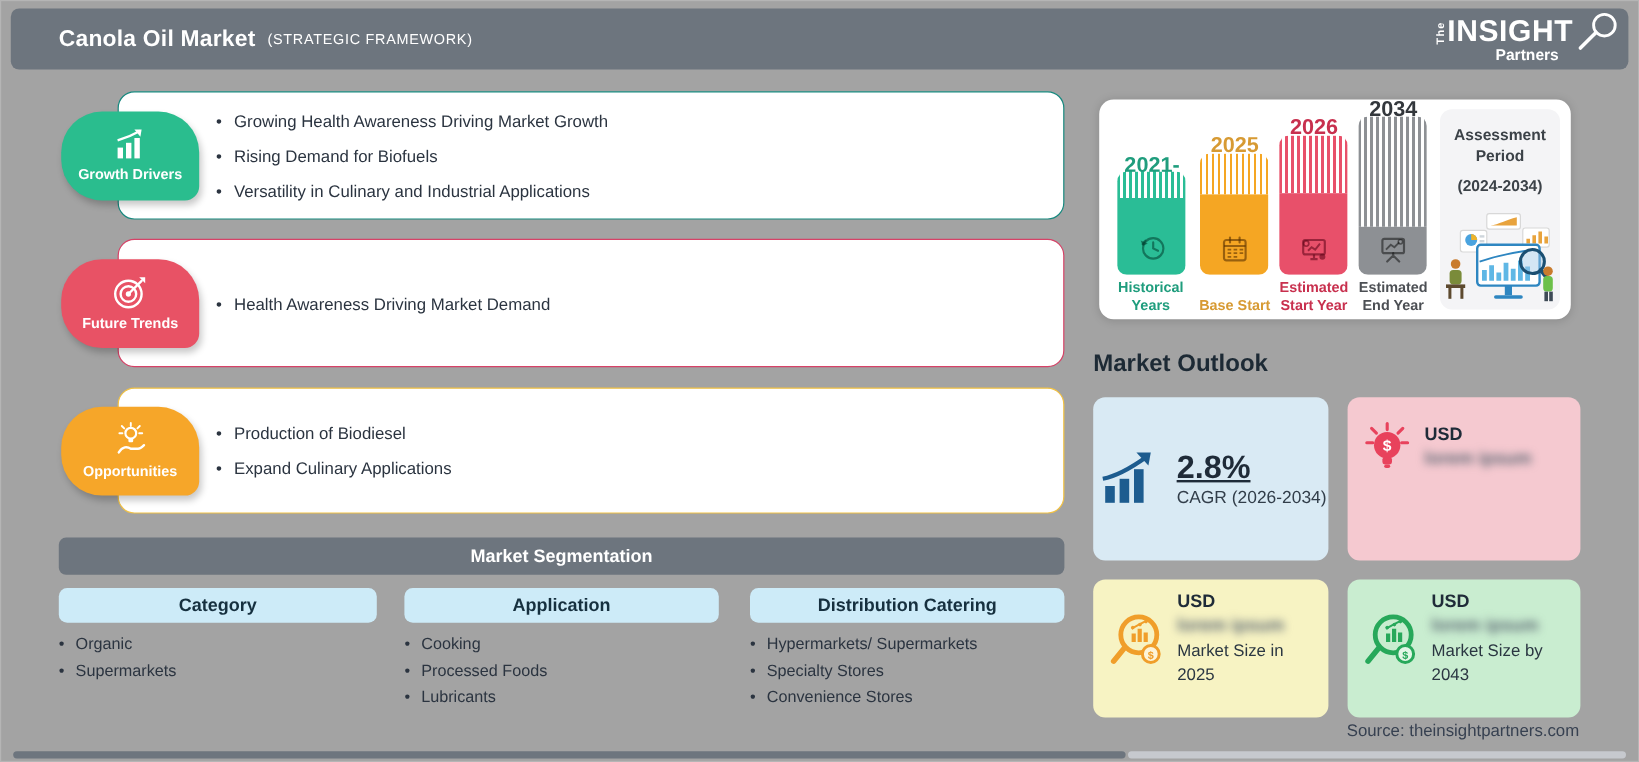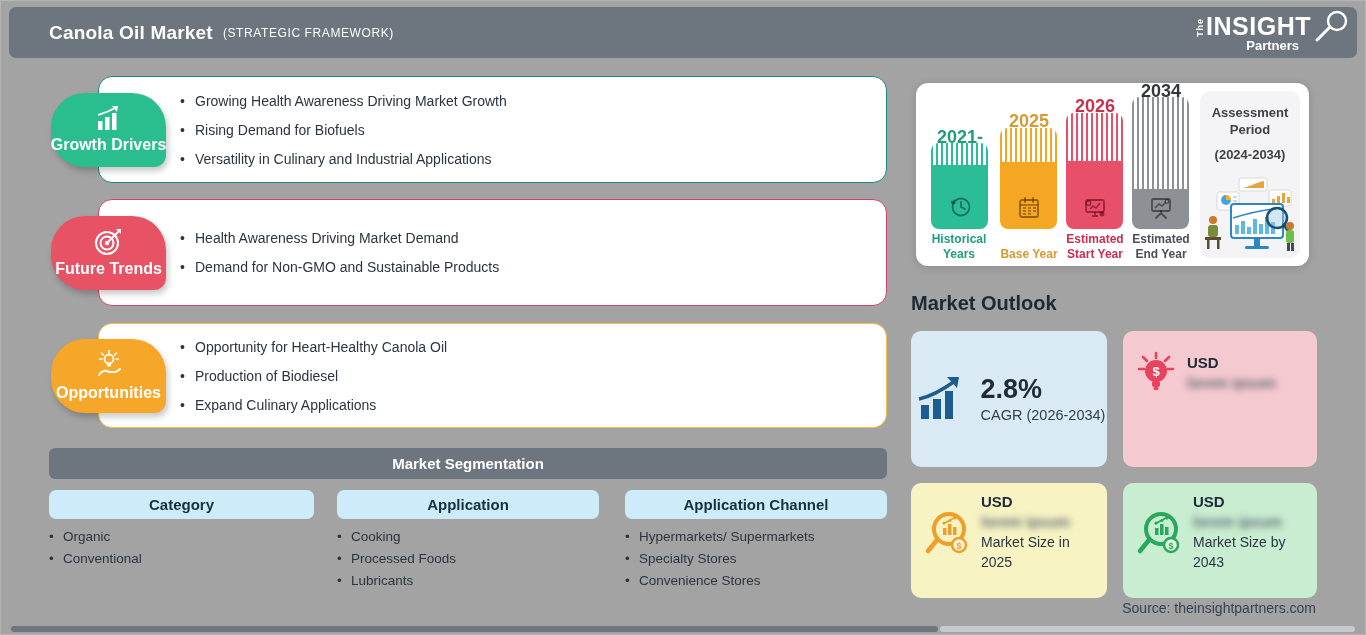--- a/index.html
+++ b/index.html
@@ -33,21 +33,21 @@
   }
   .dbox ul { list-style:none; padding-left:96px; }
   .dbox li { font-size:14px; color:#2b3440; padding:6.5px 0; position:relative; }
   .dbox li::before { content:"•"; position:absolute; left:-15px; color:#2b3440; }
   .badge {
     position:absolute; left:-48px; top:50%; transform:translateY(-50%);
     width:115px; height:74px; border-radius:34px 34px 12px 34px;
     display:flex; flex-direction:column; align-items:center; justify-content:center;
     color:#fff; box-shadow:2px 4px 6px rgba(0,0,0,.22); z-index:2; gap:3px;
   }
-  .badge .blabel { font-size:16px; font-weight:bold; white-space:nowrap; }
+  .badge .blabel { font-size:12px; font-weight:bold; white-space:nowrap; }
   
   .seg-bar {
     position:absolute; left:48px; top:447px; width:838px; height:31px;
     background:#6d757e; border-radius:6px; color:#fff; font-weight:bold; font-size:15px;
     display:flex; align-items:center; justify-content:center;
   }
   .seg-head {
     position:absolute; top:489px; height:29px; background:#cdebf8; border-radius:7px;
     color:#16303f; font-weight:bold; font-size:15px;
     display:flex; align-items:center; justify-content:center;
@@ -72,21 +72,21 @@
     background:#f4f4f6; border-radius:10px; text-align:center; padding-top:14px;
   }
   .assess-title { font-size:13px; font-weight:bold; color:#3c4248; line-height:1.3; }
   .assess-range { font-size:13px; font-weight:bold; color:#3c4248; margin-top:8px; }
   .assess-illus { position:absolute; bottom:6px; left:3px; }
   
   .outlook-title { position:absolute; left:910px; top:291px; font-size:20px; font-weight:bold; color:#1d2a35; }
   .ocard { position:absolute; border-radius:10px; }
   .ocard-blue { left:910px; top:330px; width:196px; height:136px; background:#d9eaf4;
     display:flex; align-items:center; justify-content:center; gap:12px; }
-  .cagr-val { font-size:27px; font-weight:bold; color:#1f2b38; line-height:1.1; }
+  .cagr-val { font-size:27px; font-weight:bold; color:#1f2b38; line-height:1.1;text-decoration:underline; }
   .cagr-cap { font-size:14.5px; color:#323e4a; margin-top:2px; }
   .ocard-row { display:flex; padding:14px 12px 10px 10px; gap:8px; align-items:center; }
   .ocard-txt { display:flex; flex-direction:column; }
   .usd { font-size:15px; font-weight:bold; color:#1f2b38; }
   .blurval { font-size:15px; font-weight:bold; color:#5a6672; filter:blur(3.5px); margin:3px 0 2px; white-space:nowrap; }
   .ocap { font-size:14px; color:#2b3742; line-height:1.45; }
   .ocard-pink { left:1122px; top:330px; width:194px; height:136px; background:#f5c9d0; }
   .ocard-yellow { left:910px; top:482px; width:196px; height:115px; background:#f7f3c3; }
   .ocard-green { left:1122px; top:482px; width:194px; height:115px; background:#c9edd0; }
   .src { position:absolute; top:599px; right:49px; font-size:14px; color:#374151; }
@@ -141,62 +141,60 @@
         <circle cx="14" cy="16" r="11" fill="none" stroke="#fff" stroke-width="2"></circle>
         <circle cx="14" cy="16" r="6.5" fill="none" stroke="#fff" stroke-width="2"></circle>
         <circle cx="14" cy="16" r="2.2" fill="#fff"></circle>
         <path d="M14 16 L25 5" stroke="#fff" stroke-width="2" stroke-linecap="round"></path>
         <path d="M23 2 L28 2 L28 7 Z" fill="#fff"></path>
       </svg>
       <span class="blabel">Future Trends</span>
     </div>
     <ul>
       <li>Health Awareness Driving Market Demand</li>
-      <li>Demand for Non-GMO and Sustainable Products</li>
     </ul>
   </div>
 
   <div class="dbox" style="top:322px; height:105px; border:1.6px solid #f2c244;">
     <div class="badge" style="background:#f6a629;">
       <svg width="32" height="32" viewBox="0 0 32 32">
         <circle cx="16" cy="10" r="4.5" fill="none" stroke="#fff" stroke-width="1.8"></circle>
         <rect x="14" y="14.5" width="4" height="3" rx="1" fill="#fff"></rect>
         <path d="M16 1.5 L16 4" stroke="#fff" stroke-width="1.6" stroke-linecap="round"></path>
         <path d="M8.5 4 L10.5 6" stroke="#fff" stroke-width="1.6" stroke-linecap="round"></path>
         <path d="M23.5 4 L21.5 6" stroke="#fff" stroke-width="1.6" stroke-linecap="round"></path>
         <path d="M6.5 10 L9 10" stroke="#fff" stroke-width="1.6" stroke-linecap="round"></path>
         <path d="M23 10 L25.5 10" stroke="#fff" stroke-width="1.6" stroke-linecap="round"></path>
         <path d="M6 26 C 9 21, 13 21, 16 23 L22 23 C 24 23, 26 21, 27 20" stroke="#fff" stroke-width="2" fill="none" stroke-linecap="round"></path>
       </svg>
       <span class="blabel">Opportunities</span>
     </div>
     <ul>
-      <li>Opportunity for Heart-Healthy Canola Oil</li>
       <li>Production of Biodiesel</li>
       <li>Expand Culinary Applications</li>
     </ul>
   </div>
 
   <div class="seg-bar">
     <span>Market Segmentation</span>
   </div>
 
   <div class="seg-head" style="left:48px; width:265px;">
     <span>Category</span>
   </div>
   <div class="seg-head" style="left:336px; width:262px;">
     <span>Application</span>
   </div>
   <div class="seg-head" style="left:624px; width:262px;">
-    <span>Application Channel</span>
+    <span>Distribution Catering</span>
   </div>
 
   <ul class="seg-list" style="left:48px; top:524px;">
     <li>Organic</li>
-    <li>Conventional</li>
+    <li>Supermarkets</li>
   </ul>
   <ul class="seg-list" style="left:336px; top:524px;">
     <li>Cooking</li>
     <li>Processed Foods</li>
     <li>Lubricants</li>
   </ul>
   <ul class="seg-list" style="left:624px; top:524px;">
     <li>Hypermarkets/ Supermarkets</li>
     <li>Specialty Stores</li>
     <li>Convenience Stores</li>
@@ -223,21 +221,21 @@
       <div class="tl-stripes" style="height:34px; background:repeating-linear-gradient(90deg,#f5a623 0 2px,#ffffff 2px 5px);"></div>
       <div class="tl-solid" style="background:#f5a623;">
         <svg width="24" height="24" viewBox="0 0 24 24">
           <rect x="3" y="4" width="18" height="17" rx="2" fill="none" stroke="rgba(90,50,0,.6)" stroke-width="1.8"></rect>
           <path d="M3 9 L21 9" stroke="rgba(90,50,0,.6)" stroke-width="1.6"></path>
           <path d="M8 2 L8 6 M16 2 L16 6" stroke="rgba(90,50,0,.6)" stroke-width="1.8" stroke-linecap="round"></path>
           <path d="M6 12h3M11 12h3M16 12h3M6 15h3M11 15h3M16 15h3M6 18h3M11 18h3" stroke="rgba(90,50,0,.6)" stroke-width="1.4"></path>
         </svg>
       </div>
     </div>
-    <span class="tl-cap" style="left:75px; color:#d79a33;">Base Year</span>
+    <span class="tl-cap" style="left:75px; color:#d79a33;">Base Start</span>
 
     <span class="tl-year" style="left:139px; top:13px; color:#c8304e;">2026</span>
     <div class="tl-bar" style="left:150px; height:116px;">
       <div class="tl-stripes" style="height:48px; background:repeating-linear-gradient(90deg,#e8506a 0 2px,#ffffff 2px 5px);"></div>
       <div class="tl-solid" style="background:#e8506a;">
         <svg width="26" height="24" viewBox="0 0 26 24">
           <rect x="4" y="4" width="18" height="12" rx="1.5" fill="none" stroke="rgba(90,0,20,.55)" stroke-width="1.8"></rect>
           <path d="M8 13 L11 10 L14 12 L18 7" stroke="rgba(90,0,20,.55)" stroke-width="1.6" fill="none"></path>
           <circle cx="6.5" cy="7" r="2.2" fill="none" stroke="rgba(90,0,20,.55)" stroke-width="1.4"></circle>
           <path d="M10 20 L16 20 M13 16 L13 20" stroke="rgba(90,0,20,.55)" stroke-width="1.8"></path>

